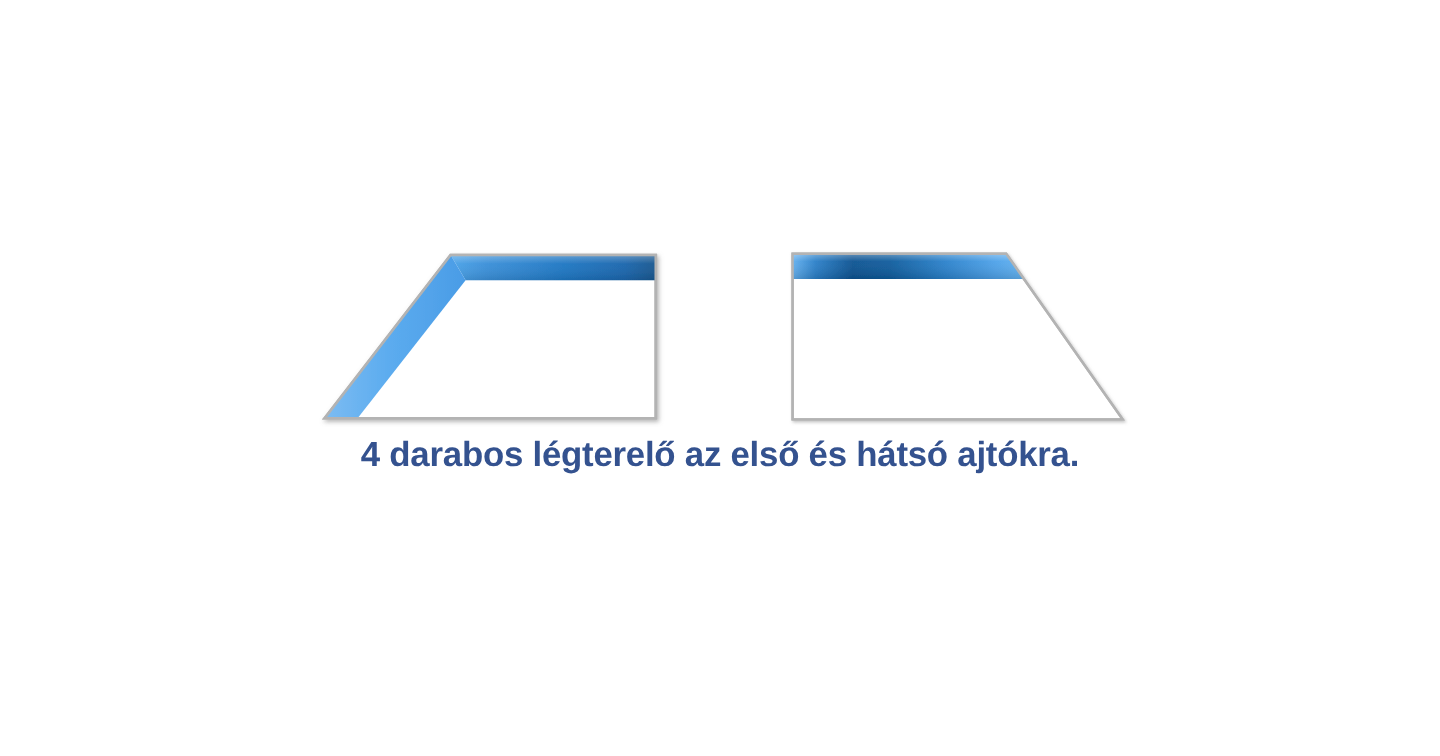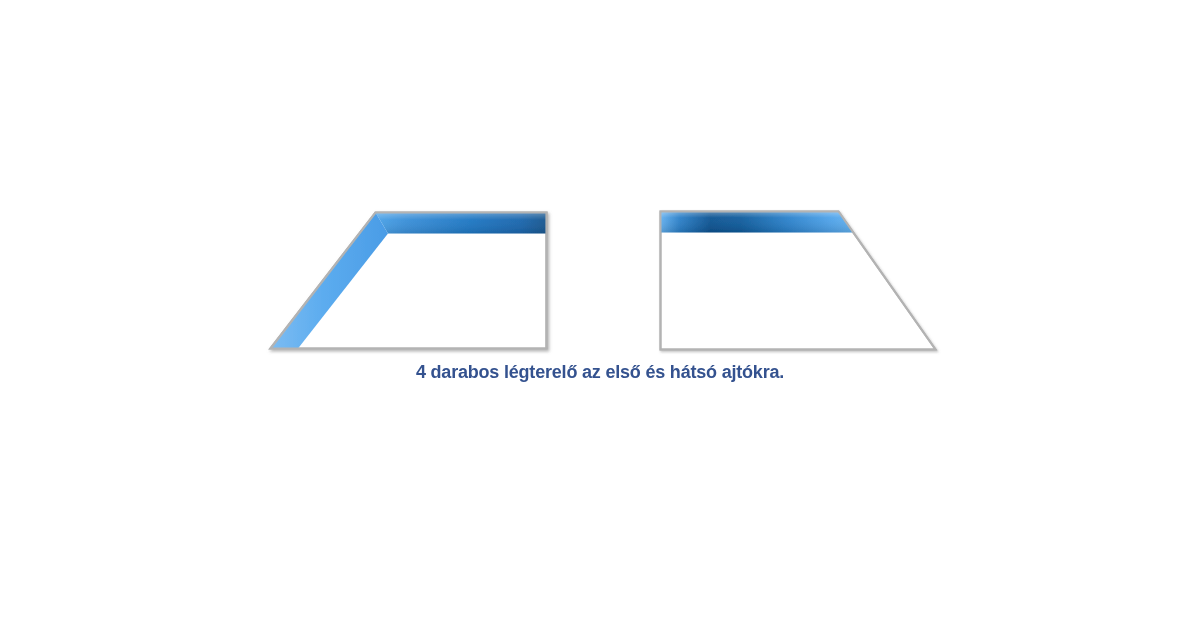--- a/index.html
+++ b/index.html
@@ -39,21 +39,21 @@
     display: block;
   }
 
   .caption {
     position: absolute;
     left: 0;
     top: 362px;
     width: 1200px;
     text-align: center;
     font-family: "Liberation Sans", "DejaVu Sans", sans-serif;
-    font-size: 18px;
+    font-size: 29px;
     font-weight: 700;
     letter-spacing: -0.2px;
     color: #34528f;
     line-height: 1.18;
     white-space: nowrap;
   }
 </style>
 </head>
 <body>
 

